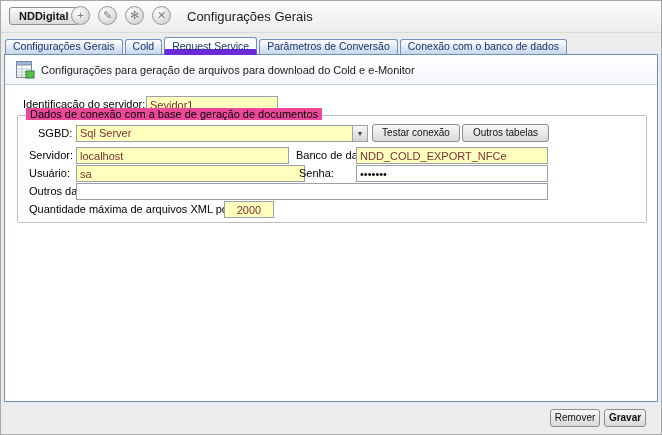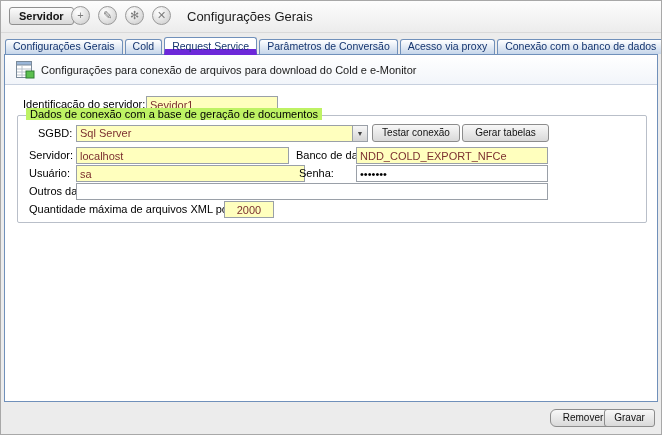--- a/index.html
+++ b/index.html
@@ -43,96 +43,95 @@
 
   .lbl { position:absolute; line-height:17px; color:#000; white-space:nowrap; }
   .field { position:absolute; height:17px; border:1px solid #9aa0a8; padding:1px 3px;
     font-family:"Liberation Sans", sans-serif; font-size:11px; color:#7c3030;
     background:#ffffff; }
   .field.req { background:#ffffbe; }
   .field.center { text-align:center; }
 
   .groupbox { position:absolute; left:12px; top:60px; width:630px; height:108px;
     border:1px solid #b9bfc9; border-radius:2px; }
-  .groupbox .legend { position:absolute; top:-8px; left:8px; background:#bef264;
+  .groupbox .legend { position:absolute; top:-8px; left:8px; background:#ec4899;
     padding:0 4px; color:#000; }
 
   .combo { position:absolute; left:71px; top:70px; width:292px; height:17px;
     background:#ffffbe; border:1px solid #9aa0a8; color:#7c3030;
     line-height:15px; padding-left:3px; cursor:default; }
   .combo-arrow { position:absolute; right:0; top:0; width:15px; height:15px;
     background:linear-gradient(#f7f7f7,#d4d4d4); border-left:1px solid #9aa0a8;
     color:#444; font-size:7px; line-height:15px; text-align:center; }
 
   .btn { position:absolute; height:18px; background:linear-gradient(#f8f8f8,#d9d9d9);
     border:1px solid #8c8c8c; border-radius:3px; font-family:"Liberation Sans",sans-serif;
     font-size:10px; color:#111; line-height:15px; text-align:center; cursor:default; }
   .btn-test  { left:367px; top:69px; width:88px; }
   .btn-gen   { left:457px; top:69px; width:87px; }
 
-  .btn-remove { left:549px; top:408px; width:66px;border-radius:6px; }
-  .btn-save   { left:603px; top:408px; width:51px; }
+  .btn-remove { left:549px; top:408px; width:50px; }
+  .btn-save   { left:603px; top:408px; width:42px;font-weight:bold; }
 </style>
 </head>
 <body>
 
 <div class="app">
 
   <div class="header">
-    <div class="logo">Servidor</div>
+    <div class="logo">NDDigital</div>
     <div class="toolbar">
       <div class="tool-btn">+</div>
       <div class="tool-btn">✎</div>
       <div class="tool-btn">✻</div>
       <div class="tool-btn">✕</div>
     </div>
     <div class="app-title">Configurações Gerais</div>
   </div>
 
   <div class="tabs">
     <div class="tab">Configurações Gerais</div>
     <div class="tab">Cold</div>
     <div class="tab active">Request Service</div>
     <div class="tab">Parâmetros de Conversão</div>
-    <div class="tab">Acesso via proxy</div>
     <div class="tab">Conexão com o banco de dados</div>
 
   </div>
 
   <div class="panel">
 
     <div class="panel-header">
       <span class="panel-icon">
         <svg width="20" height="20" viewBox="0 0 20 20">
           <rect x="1.5" y="1.5" width="15" height="16" fill="#ffffff" stroke="#7a8a9a"></rect>
           <rect x="1.5" y="1.5" width="15" height="3.5" fill="#9ab6d8" stroke="#7a8a9a"></rect>
           <line x1="2" y1="9" x2="16" y2="9" stroke="#b9c2cc"></line>
           <line x1="2" y1="12" x2="16" y2="12" stroke="#b9c2cc"></line>
           <line x1="2" y1="15" x2="16" y2="15" stroke="#b9c2cc"></line>
           <line x1="7" y1="5" x2="7" y2="17" stroke="#b9c2cc"></line>
           <rect x="11" y="11" width="8" height="7" fill="#5bbf4e" stroke="#2e7d32"></rect>
         </svg>
       </span>
-      <span class="panel-desc">Configurações para conexão de arquivos para download do Cold e e-Monitor</span>
+      <span class="panel-desc">Configurações para geração de arquivos para download do Cold e e-Monitor</span>
     </div>
 
     <span class="lbl" style="left:18px; top:41px;">Identificação do servidor:</span>
     <input class="field req" style="left: 141px; top: 41px; width: 132px;" type="text" value="Sevidor1">
 
     <div class="groupbox">
       <span class="legend">Dados de conexão com a base de geração de documentos</span>
     </div>
 
     <span class="lbl" style="left:33px; top:70px;">SGBD:</span>
     <div class="combo">
       <span>Sql Server</span>
       <span class="combo-arrow">▼</span>
     </div>
     <div class="btn btn-test">Testar conexão</div>
-    <div class="btn btn-gen">Gerar tabelas</div>
+    <div class="btn btn-gen">Outros tabelas</div>
 
     <span class="lbl" style="left:24px; top:92px;">Servidor:</span>
     <input class="field req" style="left: 71px; top: 92px; width: 213px;" type="text" value="localhost">
     <span class="lbl" style="left:291px; top:92px;">Banco de dados:</span>
     <input class="field req" style="left: 351px; top: 92px; width: 192px;" type="text" value="NDD_COLD_EXPORT_NFCe">
 
     <span class="lbl" style="left:24px; top:110px;">Usuário:</span>
     <input class="field req" style="left: 71px; top: 110px; width: 229px;" type="text" value="sa">
     <span class="lbl" style="left:294px; top:110px;text-align:right;">Senha:</span>
     <input class="field" style="left: 351px; top: 110px; width: 192px; color: rgb(0, 0, 0);" type="text" value="•••••••">

